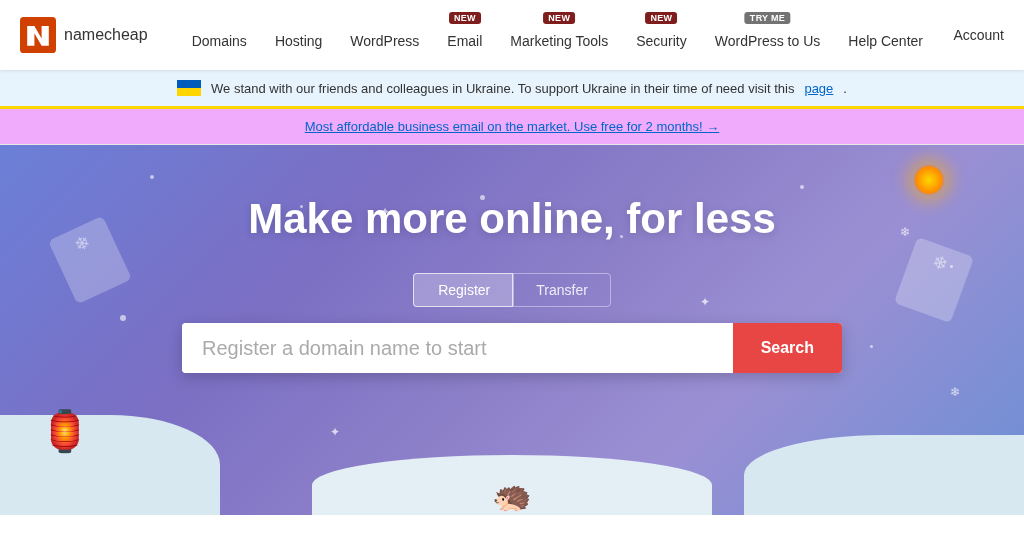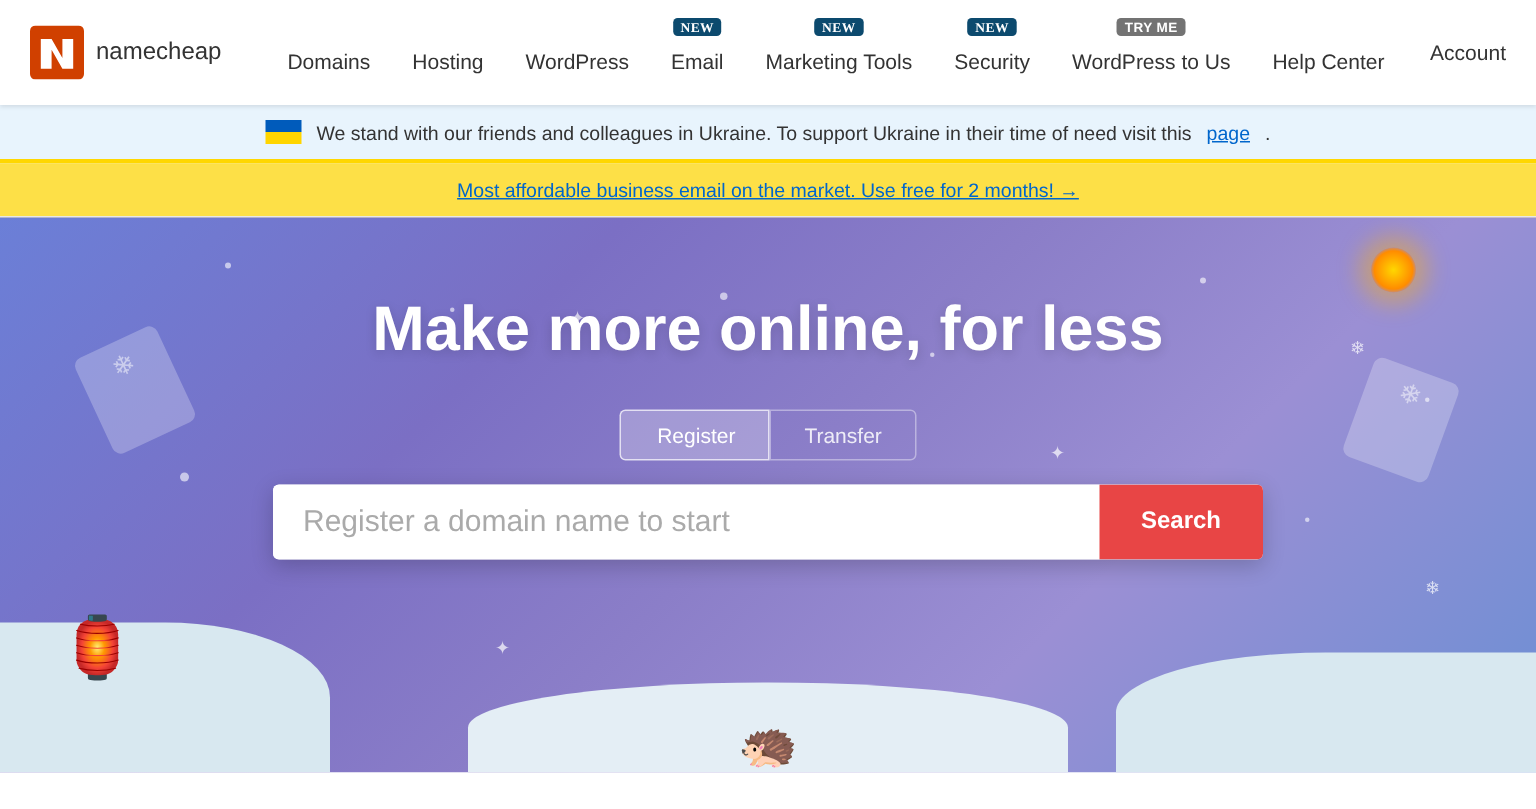--- a/index.html
+++ b/index.html
@@ -54,21 +54,21 @@
       top: 12px;
       left: 50%;
       transform: translateX(-50%);
       font-size: 9px;
       font-weight: 700;
       padding: 1px 5px;
       border-radius: 3px;
       text-transform: uppercase;
       letter-spacing: 0.3px;
     }
-    .badge-new { background: #0c4a6e; color: #fff; font-family: Liberation Serif, serif; }
+    .badge-new { background: #7f1d1d; color: #fff; }
     .badge-tryme { background: #737373; color: #fff; }
     .nav-label { margin-top: 12px; }
 
     .nav-account {
       margin-left: auto;
       font-size: 14px;
       font-weight: 500;
       color: #333;
       cursor: pointer;
     }
@@ -90,21 +90,21 @@
       height: 16px;
       display: flex;
       flex-direction: column;
     }
     .flag-top { background: #005BBB; flex: 1; }
     .flag-bottom { background: #FFD500; flex: 1; }
     .ukraine-banner a { color: #0066cc; }
 
     
     .promo-banner {
-      background: #fde047;
+      background: #f0abfc;
       padding: 10px 20px;
       text-align: center;
       font-size: 13px;
       border-bottom: 1px solid #e8e8e8;
     }
     .promo-banner a {
       color: #0066cc;
       text-decoration: underline;
     }
 

